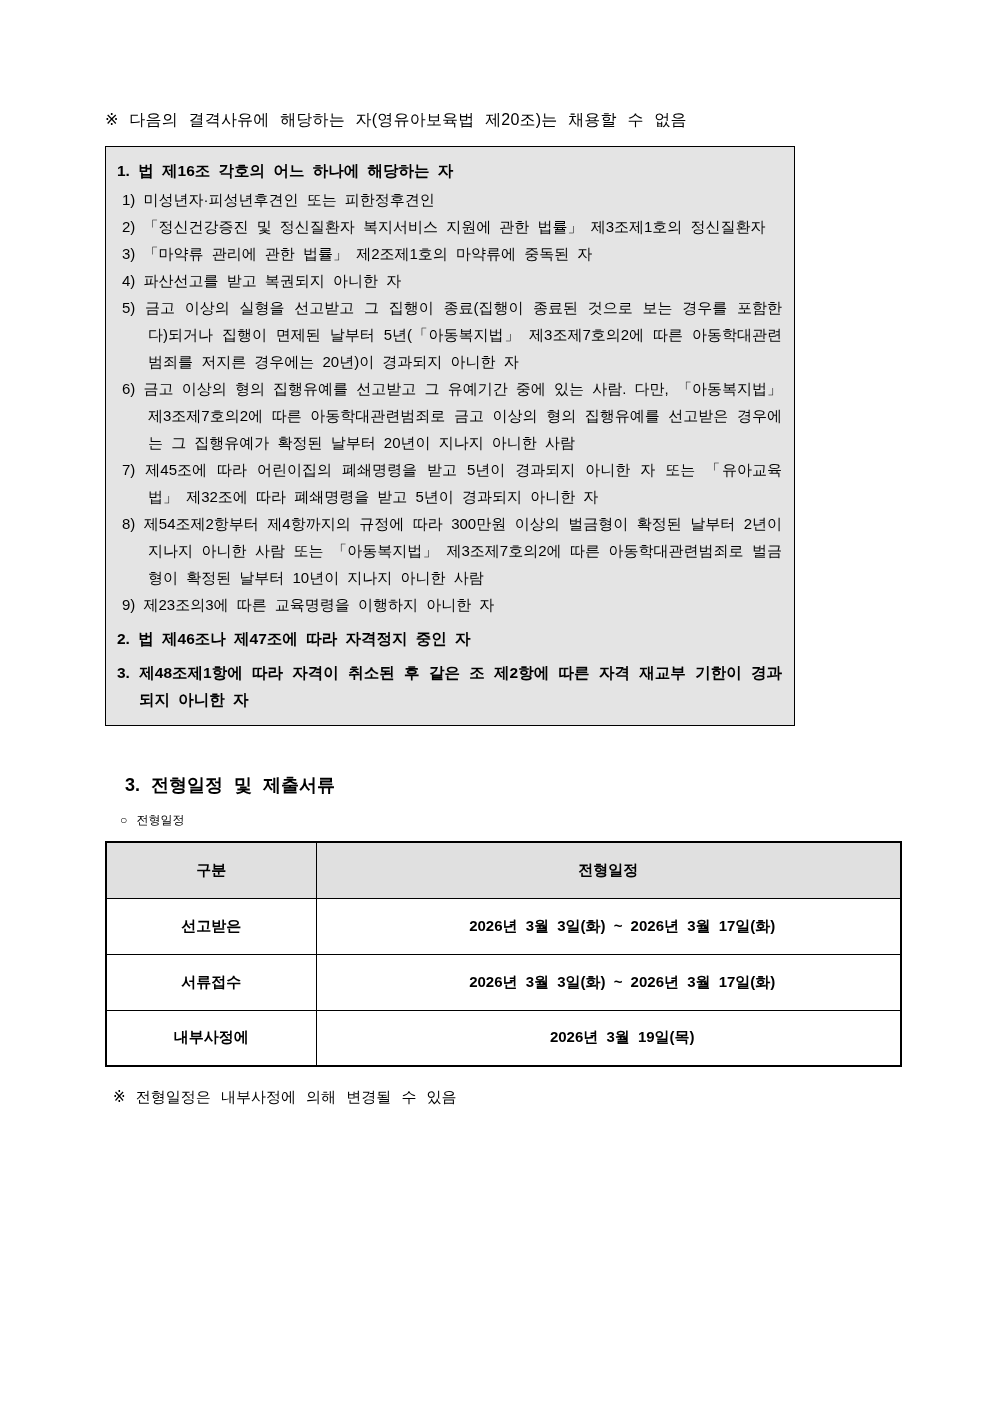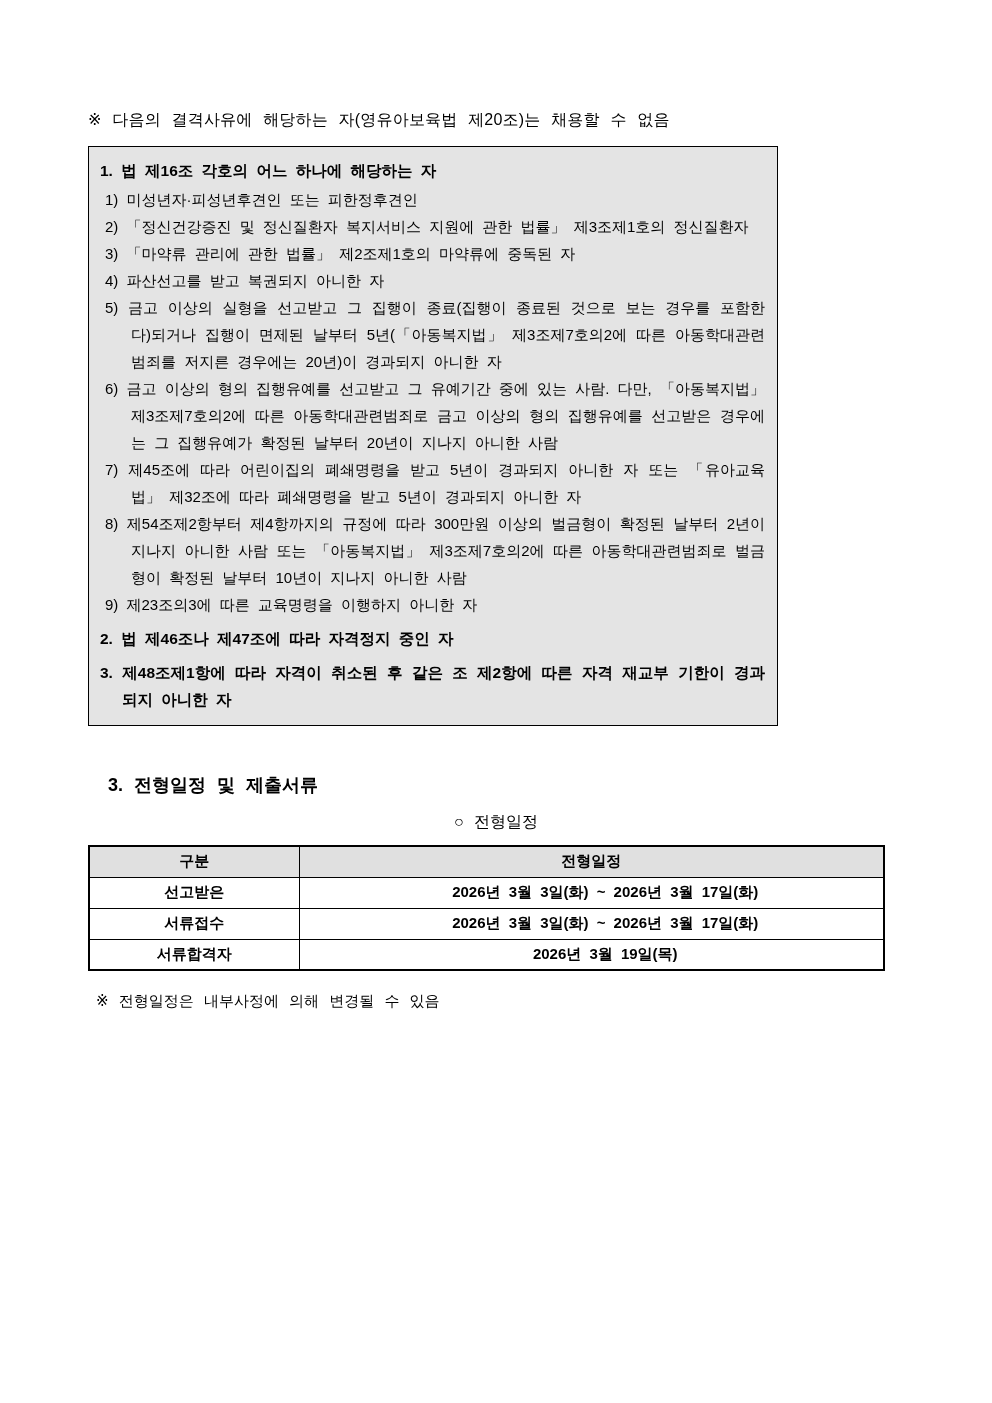--- a/index.html
+++ b/index.html
@@ -5,21 +5,21 @@
   * { margin: 0; padding: 0; box-sizing: border-box; }
   html, body { background: #ffffff; }
   body {
     width: 992px; height: 1403px;
     position: relative;
     color: #000000;
     font-family: "Liberation Sans", "DejaVu Sans", sans-serif;
   }
   .page {
     position: absolute;
-    left: 88px; top: 110px;
+    left: 105px; top: 110px;
     width: 801px;
   }
   .top-note {
     font-size: 16px;
     letter-spacing: 0.2px;
     word-spacing: 6px;
     margin-bottom: 15px;
     white-space: nowrap;
   }
   .gray-box {
@@ -50,34 +50,33 @@
   .section-title {
     margin-top: 47px;
     font-size: 18px;
     font-weight: 700;
     word-spacing: 6px;
     margin-left: 20px;
   }
   .section-sub {
     margin-top: 15px;
     margin-left: 15px;
-    font-size: 16px;
+    font-size: 12px;
     word-spacing: 6px;
-    text-align: center;
   }
   table.schedule {
     margin-top: 12px;
     width: 797px;
     border-collapse: collapse;
     border: 2px solid #000000;
     table-layout: fixed;
   }
   table.schedule th, table.schedule td {
     border: 1px solid #000000;
-    height: 31px;
+    height: 56px;
     text-align: center;
     vertical-align: middle;
     font-size: 15px;
     word-spacing: 4px;
     margin-left: 41px;
   }
   table.schedule th {
     background: #e0e0e0;
     font-weight: 700;
   }
@@ -133,21 +132,21 @@
     <tbody id="schedule-body">
         <tr>
           <td class="cell-label">선고받은</td>
           <td class="cell-value">2026년 3월 3일(화) ~ 2026년 3월 17일(화)</td>
         </tr>
         <tr>
           <td class="cell-label">서류접수</td>
           <td class="cell-value">2026년 3월 3일(화) ~ 2026년 3월 17일(화)</td>
         </tr>
         <tr>
-          <td class="cell-label">서류합격자</td>
+          <td class="cell-label">내부사정에</td>
           <td class="cell-value">2026년 3월 19일(목)</td>
         </tr>
       </tbody>
   </table>
 
   <div class="bottom-note">※ 전형일정은 내부사정에 의해 변경될 수 있음</div>
 
 </div>
 
 </body></html>

